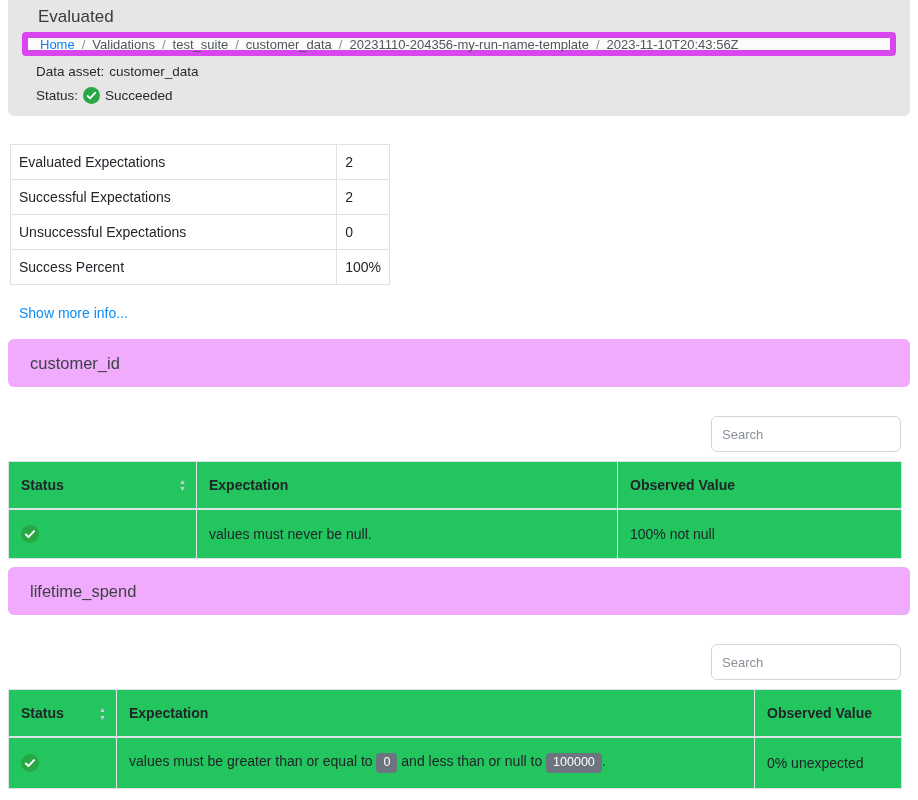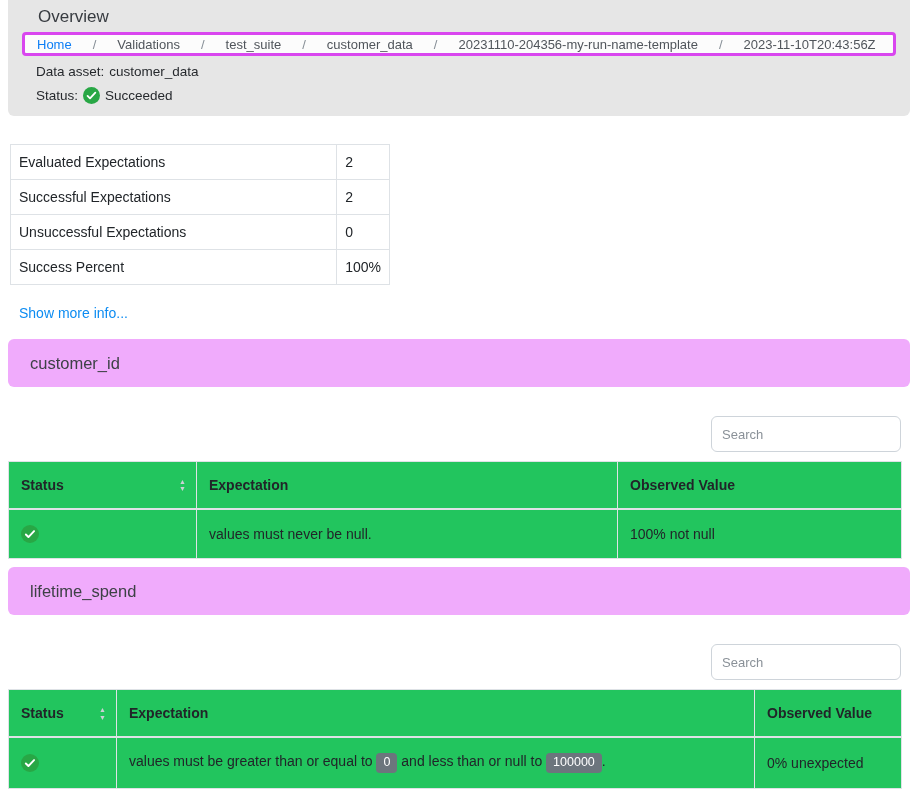--- a/index.html
+++ b/index.html
@@ -19,29 +19,29 @@
     padding: 5px 20px 12px 20px;
   }
   .page-title {
     font-size: 17px;
     font-weight: 400;
     color: #373b40;
     margin: 2px 0 5px 10px;
   }
   .breadcrumb {
     background: #fcfcfc;
-    border: 3px solid #d946ef;
+    border: 6px solid #d946ef;
     border-radius: 4px;
     padding: 4px 12px;
     margin-left: -6px;
     margin-right: -6px;
     font-size: 13px;
     display: flex;
     align-items: center;
-    gap: 21px;
+    gap: 7px;
     white-space: nowrap;
     height: 24px;
   }
   .breadcrumb a { color: #0d7ef5; text-decoration: none; cursor: pointer; }
   .breadcrumb .sep { color: #868e96; }
   .breadcrumb .crumb { color: #50555b; }
   .meta-line {
     font-size: 13.5px;
     color: #26292d;
     margin: 8px 0 0 8px;
@@ -161,21 +161,21 @@
     font-size: 12.5px;
     line-height: 1.25;
     vertical-align: baseline;
   }
   .spacer8 { height: 8px; }
 </style>
 </head>
 <body>
 
 <div class="header-panel">
-  <div class="page-title">Overview</div>
+  <div class="page-title">Evaluated</div>
 
   <div class="breadcrumb">
     <a>Home</a>
     <span class="sep">/</span>
     <span class="crumb">Validations</span>
     <span class="sep">/</span>
     <span class="crumb">test_suite</span>
     <span class="sep">/</span>
     <span class="crumb">customer_data</span>
     <span class="sep">/</span>

